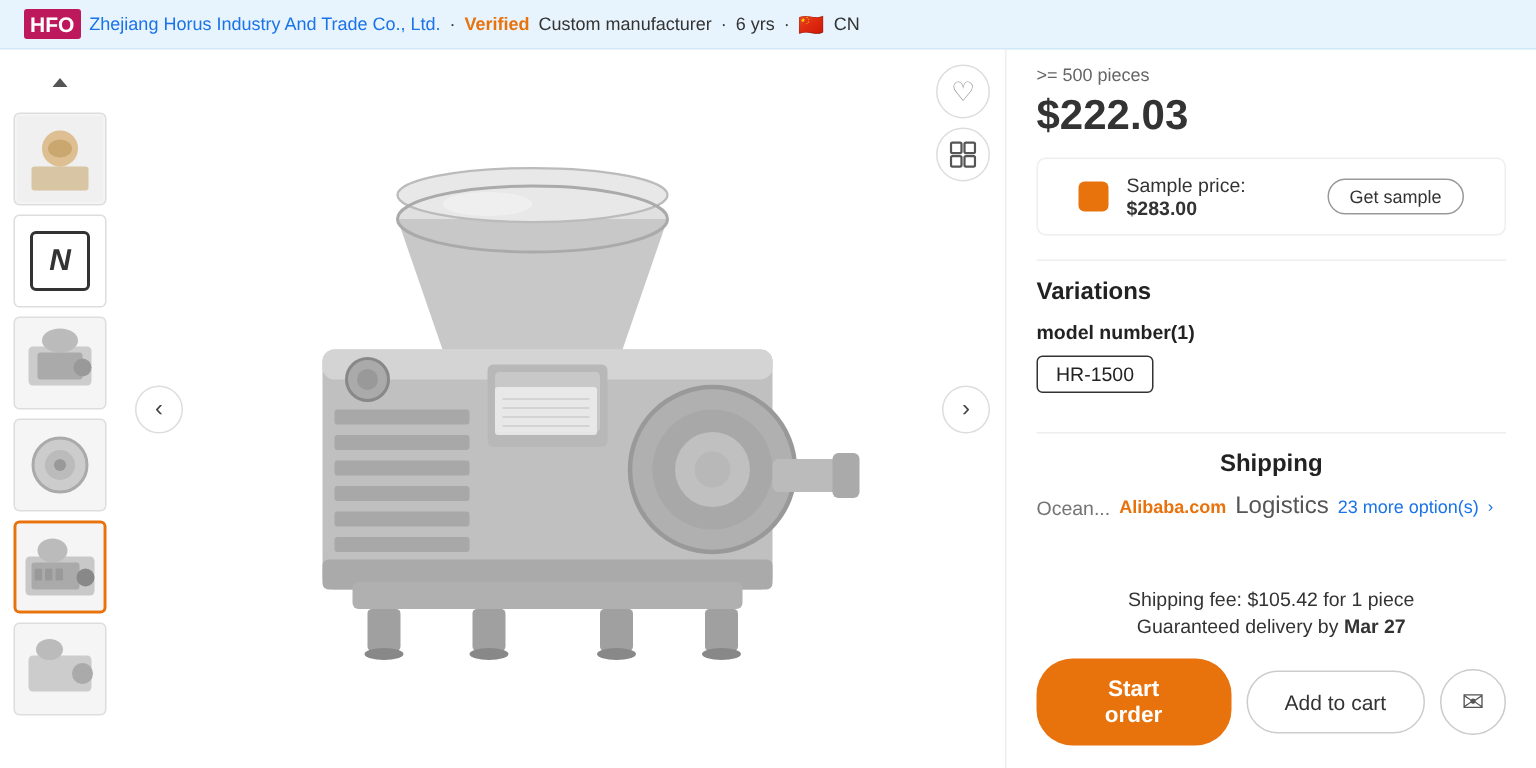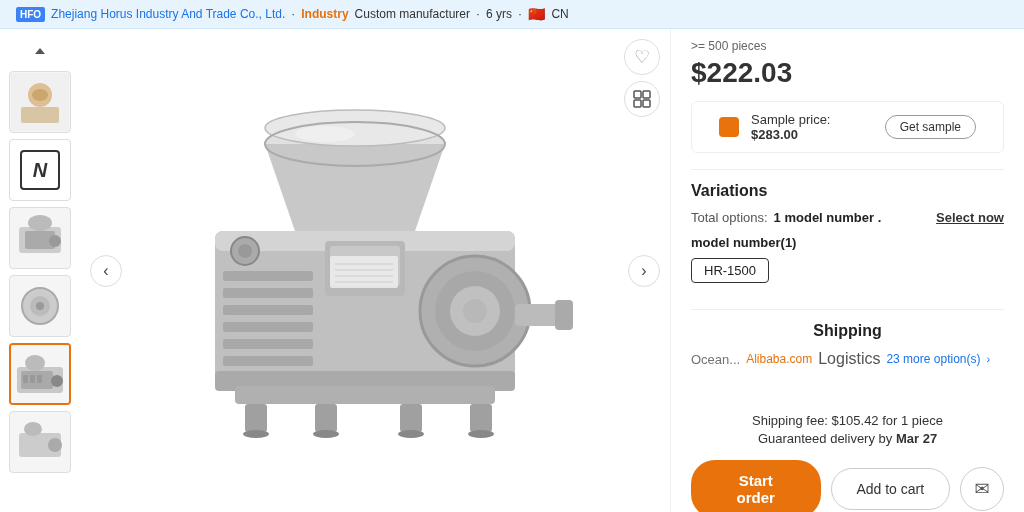--- a/index.html
+++ b/index.html
@@ -12,23 +12,23 @@
       background: #e8f4fd;
       padding: 6px 16px;
       display: flex;
       align-items: center;
       gap: 6px;
       font-size: 12px;
       color: #333;
       border-bottom: 1px solid #d0e8f8;
     }
     .company-logo {
-      background: #3b82f6;
+      background: #be185d;
       color: white;
-      font-size: 10px;
+      font-size: 14px;
       font-weight: bold;
       padding: 2px 4px;
       border-radius: 2px;
       display: inline-flex;
       align-items: center;
     }
     .company-name { color: #1a73e8; font-weight: 500; cursor: pointer; }
     .verified-badge { color: #e8720c; font-weight: 600; }
     .cn-flag { font-size: 14px; }
 
@@ -263,21 +263,21 @@
 
     .shipping-row {
       display: flex;
       align-items: center;
       gap: 6px;
       font-size: 13px;
       color: #333;
       margin-bottom: 4px;
     }
     .ocean-text { color: #737373; font-weight: 500; }
-    .alibaba-logo { color: #e8720c; font-weight: 400; font-size: 12px; }
+    .alibaba-logo { color: #e8720c; font-weight: 700; font-size: 12px; }
     .logistics-text { color: #555; font-size: 16px; }
     .more-options {
       color: #1a73e8;
       font-size: 12px;
       cursor: pointer;
     }
     .chevron-right { font-size: 11px; color: #1a73e8; }
 
     .shipping-fee-row {
       font-size: 13px;
@@ -337,21 +337,21 @@
   </style>
 </head>
 <body>
 
 <div class="page">
 
   <div class="top-banner">
     <span class="company-logo">HFO</span>
     <span class="company-name">Zhejiang Horus Industry And Trade Co., Ltd.</span>
     <span>·</span>
-    <span class="verified-badge">Industry</span>
+    <span class="verified-badge">Verified</span>
     <span>Custom manufacturer</span>
     <span>·</span>
     <span>6 yrs</span>
     <span>·</span>
     <span class="cn-flag">🇨🇳</span>
     <span>CN</span>
   </div>
 
   <div class="main-content">
 
@@ -516,25 +516,20 @@
           <strong>$283.00</strong>
         </div>
         <button class="get-sample-btn">Get sample</button>
       </div>
 
       <hr class="divider">
 
       
       <div class="section-title">Variations</div>
 
-      <div class="variations-row">
-        <span class="label">Total options:</span>
-        <span class="bold">1 model number .</span>
-        <span class="select-now">Select now</span>
-      </div>
 
       <div class="model-label">model number(1)</div>
       <div class="model-chip">HR-1500</div>
 
       <hr class="divider">
 
       
       <div class="shipping-section">
         <div class="section-title">Shipping</div>
 

